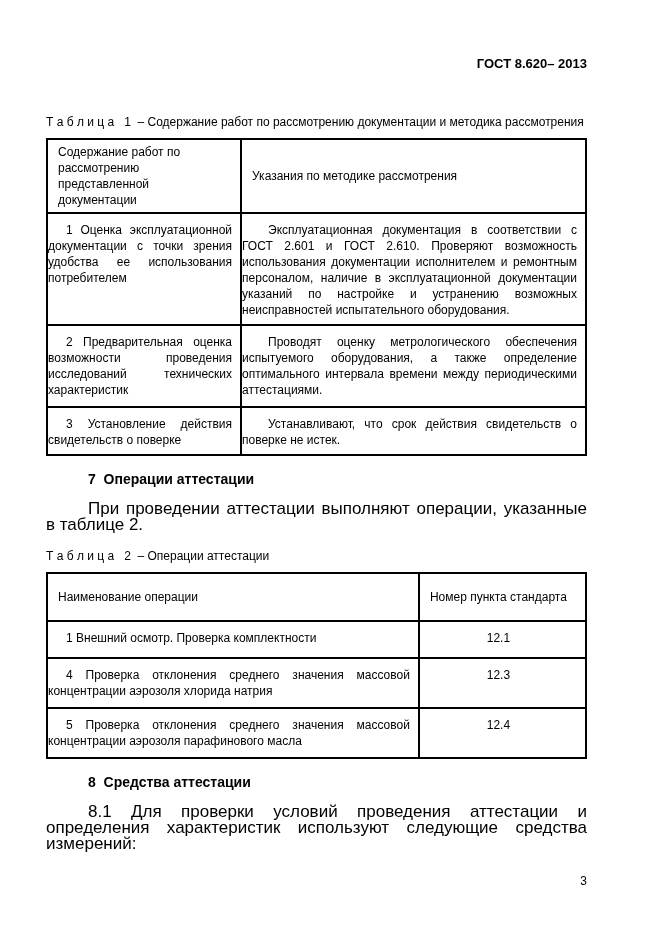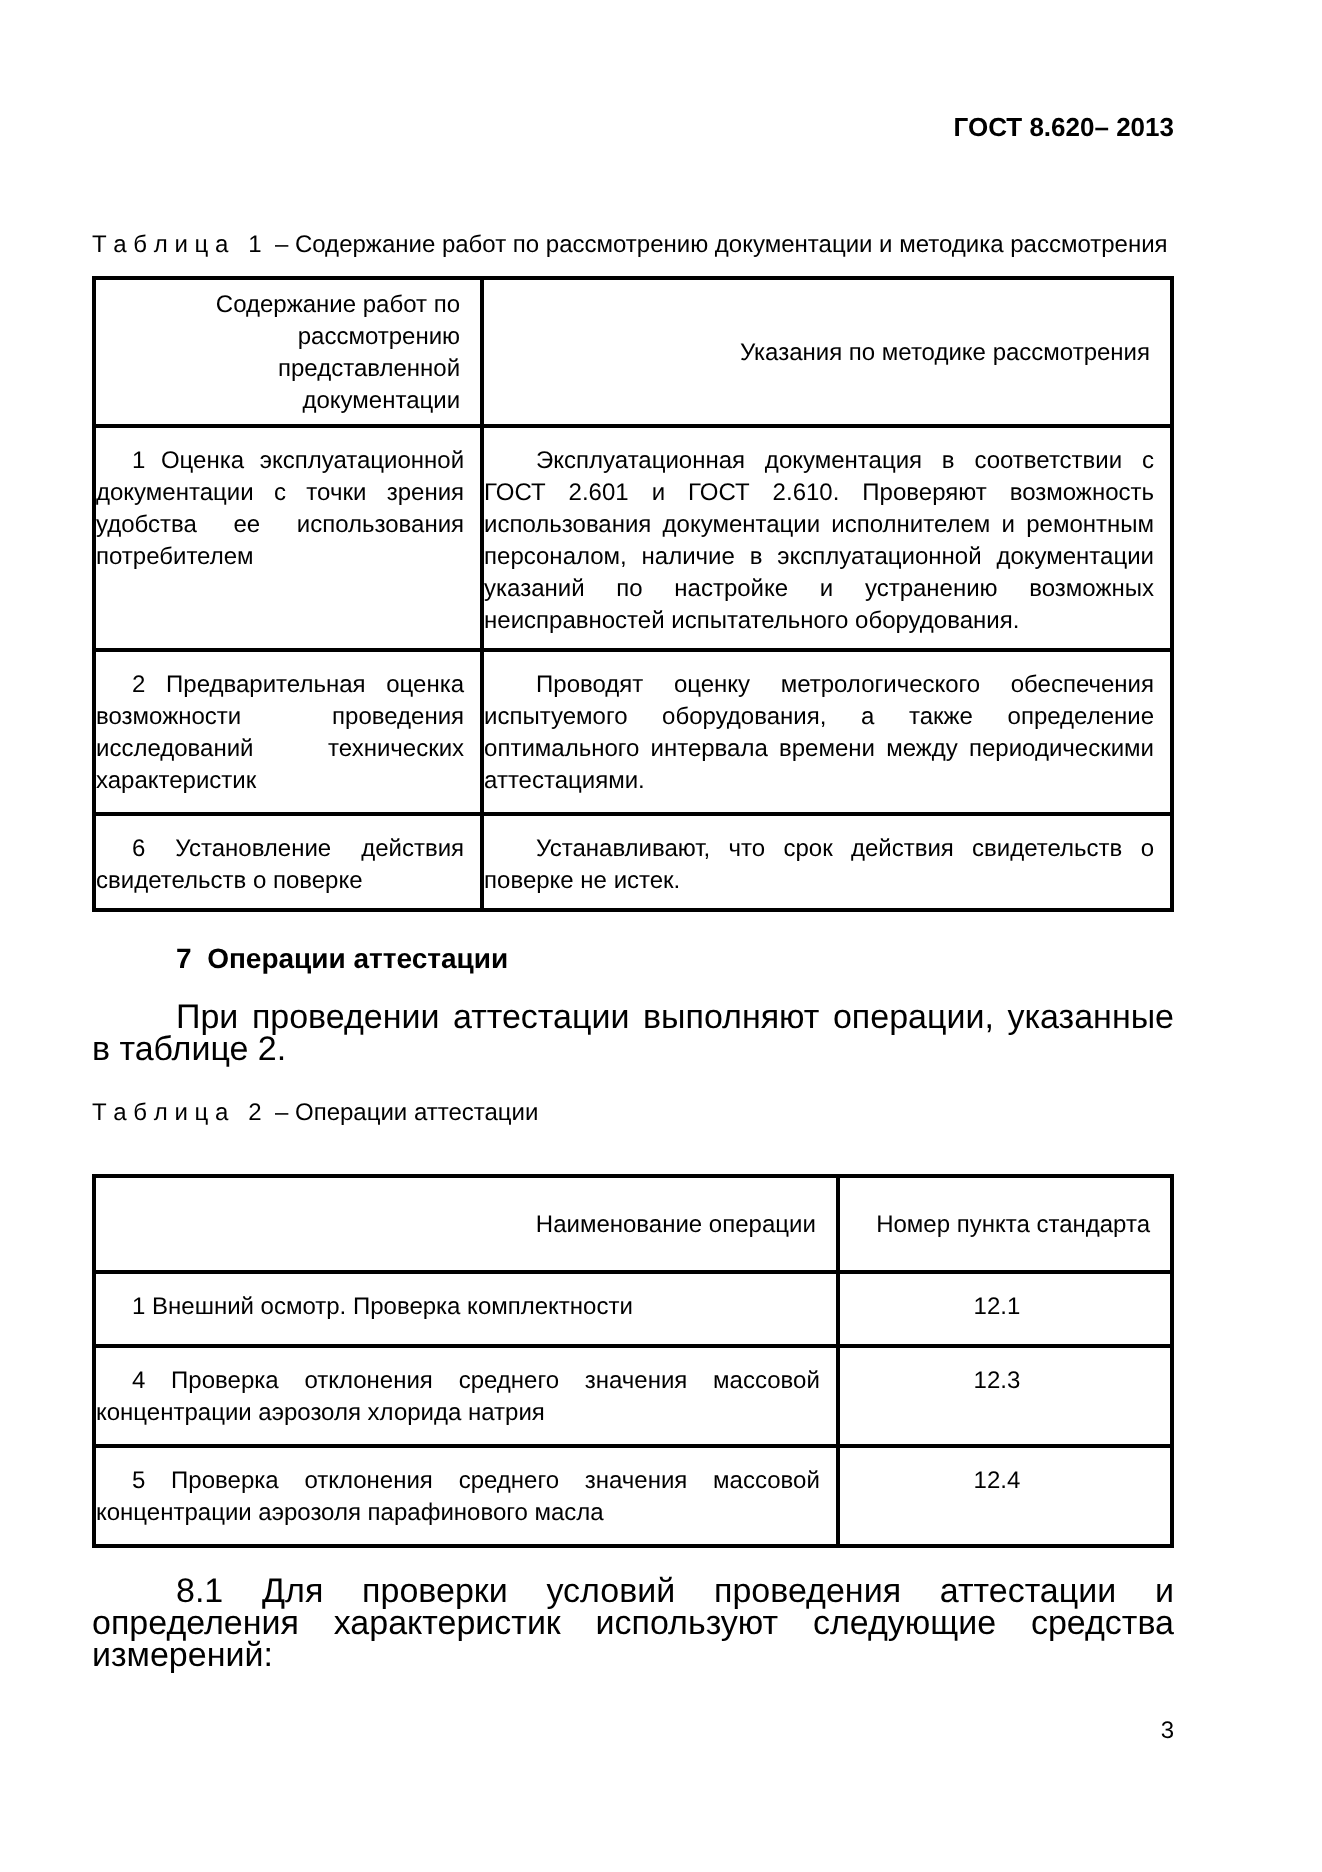--- a/index.html
+++ b/index.html
@@ -29,37 +29,37 @@
   }
   .table-caption {
     font-size: 12px;
     line-height: 14px;
     white-space: pre-wrap;
     margin-top: 44px;
     margin-bottom: 9px;
   }
   .table-caption.second {
     margin-top: 16px;
-    margin-bottom: 24px;
+    margin-bottom: 9px;
   }
   table.doc-table {
     border-collapse: collapse;
     width: 100%;
     table-layout: fixed;
   }
   table.doc-table th,
   table.doc-table td {
     border: 2px solid #000000;
     font-size: 12px;
     line-height: 16px;
     font-weight: normal;
     box-sizing: border-box;
   }
   table.doc-table th {
-    text-align: right;
+    text-align: left;
     vertical-align: middle;
     padding: 4px 10px;
   }
   table.doc-table td {
     vertical-align: top;
     padding: 8px 8px 6px 0;
   }
   td.cell-justify {
     text-align: justify;
     text-indent: 18px;
@@ -129,21 +129,21 @@
     </tr>
     <tr class="r0">
       <td class="cell-justify">1 Оценка эксплуатационной документации с точки зрения удобства ее использования потребителем</td>
       <td class="cell-justify-wide">Эксплуатационная документация в соответствии с ГОСТ 2.601 и ГОСТ 2.610. Проверяют возможность использования документации исполнителем и ремонтным персоналом, наличие в эксплуатационной документации указаний по настройке и устранению возможных неисправностей испытательного оборудования.</td>
     </tr>
     <tr class="r1">
       <td class="cell-justify">2 Предварительная оценка возможности проведения исследований технических характеристик</td>
       <td class="cell-justify-wide">Проводят оценку метрологического обеспечения испытуемого оборудования, а также определение оптимального интервала времени между периодическими аттестациями.</td>
     </tr>
     <tr class="r2">
-      <td class="cell-justify">6 Установление действия свидетельств о поверке</td>
+      <td class="cell-justify">3 Установление действия свидетельств о поверке</td>
       <td class="cell-justify-wide">Устанавливают, что срок действия свидетельств о поверке не истек.</td>
     </tr>
   </tbody>
     </table>
 
   <div class="section-heading">7  Операции аттестации</div>
 
   <div class="body-paragraph">При проведении аттестации выполняют операции, указанные в таблице 2.</div>
 
   <div class="table-caption second">Т а б л и ц а   2  – Операции аттестации</div>
@@ -166,18 +166,19 @@
       <td class="cell-justify">4 Проверка отклонения среднего значения массовой концентрации аэрозоля хлорида натрия</td>
       <td class="cell-number">12.3</td>
     </tr>
     <tr class="r4">
       <td class="cell-justify">5 Проверка отклонения среднего значения массовой концентрации аэрозоля парафинового масла</td>
       <td class="cell-number">12.4</td>
     </tr>
   </tbody>
     </table>
 
+  <div class="section-heading">8  Средства аттестации</div>
 
   <div class="body-paragraph">8.1 Для проверки условий проведения аттестации и определения характеристик используют следующие средства измерений:</div>
 
   <div class="page-number">3</div>
 
 </div>
 
 </body></html>

